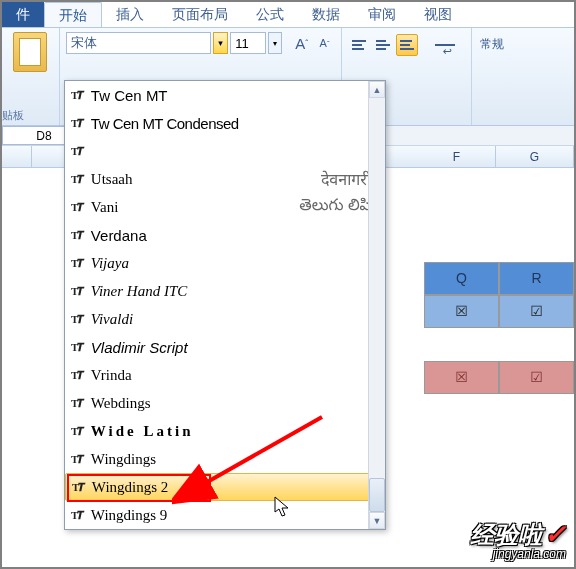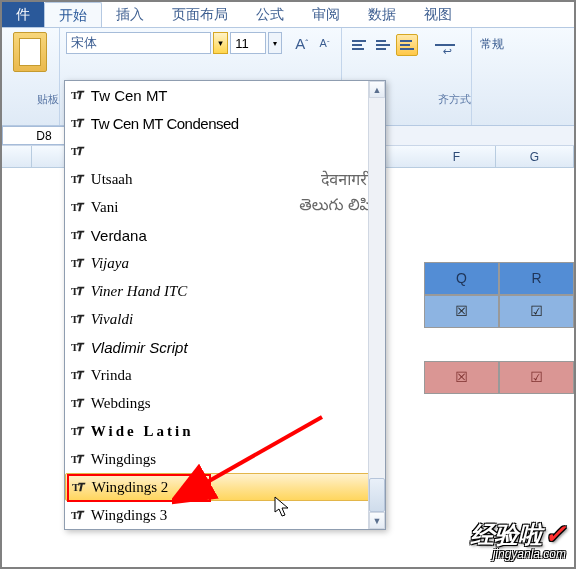--- a/index.html
+++ b/index.html
@@ -7,21 +7,21 @@
   
   
   .tabs { height: 26px; background: #fff; display: flex; align-items: stretch; border-bottom: 1px solid #b5c9e2; }
   .tab-file { width: 42px; background: #2a599a; color: #fff; display: flex; align-items: center; justify-content: center; font-size: 14px; }
   .tab { padding: 4px 14px 0 14px; font-size: 14px; color: #3e5f91; cursor: pointer; text-align: right; }
   .tab.active { background: #f5f9fd; border: 1px solid #b5c9e2; border-bottom: none; color: #2a599a; border-radius: 2px 2px 0 0; }
   
   
   .ribbon { height: 98px; background: linear-gradient(#f5faff, #dfeaf6); border-bottom: 1px solid #b5c9e2; display: flex; position: relative; }
   .ribbon-group { border-right: 1px solid #c3d5eb; padding: 4px 6px; display: flex; flex-direction: column; position: relative; }
-  .group-label { position: absolute; bottom: 18px; left: 0; right: 0; text-align: right; font-size: 11px; color: #5b78a6; }
+  .group-label { position: absolute; bottom: 2px; left: 0; right: 0; text-align: left; font-size: 11px; color: #5b78a6; }
   
   .clipboard-btn { width: 44px; height: 70px; display: flex; flex-direction: column; align-items: center; }
   .paste-icon { width: 34px; height: 40px; background: linear-gradient(#f7d67b, #eab94d); border: 1px solid #c59b2f; border-radius: 2px; position: relative; }
   .paste-icon::before { content: ""; position: absolute; top: 5px; left: 5px; right: 5px; bottom: 5px; background: #fff; border: 1px solid #c59b2f; }
   
   .font-row { display: flex; gap: 2px; align-items: center; margin-bottom: 4px; }
   .font-name-input { width: 145px; height: 22px; border: 1px solid #a6bcd9; background: #fff; padding: 0 4px; font-size: 13px; color: #3b5d91; }
   .font-dd { width: 16px; height: 22px; background: linear-gradient(#fff3c8, #ffd64d); border: 1px solid #d6a723; display: flex; align-items: center; justify-content: center; font-size: 9px; }
   .font-size-input { width: 36px; height: 22px; border: 1px solid #a6bcd9; background: #fff; padding: 0 4px; font-size: 13px; text-align: left; }
   .size-dd { width: 14px; height: 22px; border: 1px solid #a6bcd9; background: #eef4fb; display: flex; align-items: center; justify-content: center; font-size: 8px; }
@@ -84,22 +84,22 @@
 </style>
 </head>
 <body>
 
 <div class="tabs">
   <div class="tab-file">件</div>
   <div class="tab active">开始</div>
   <div class="tab">插入</div>
   <div class="tab">页面布局</div>
   <div class="tab">公式</div>
+  <div class="tab">数据</div>
   <div class="tab">审阅</div>
-  <div class="tab">数据</div>
   <div class="tab">视图</div>
 </div>
 
 <div class="ribbon">
   <div class="ribbon-group" style="width:58px">
     <div class="clipboard-btn">
       <div class="paste-icon"></div>
     </div>
     <div class="group-label">贴板</div>
   </div>
@@ -243,21 +243,21 @@
       <div class="font-item">
         <span class="tt-icon">T𝑻</span>
         <span class="font-sample" style="font-family:Georgia,serif">Wingdings</span>
       </div>
       <div class="font-item highlight">
         <span class="tt-icon">T𝑻</span>
         <span class="font-sample" style="font-family:Georgia,serif">Wingdings 2</span>
       </div>
       <div class="font-item">
         <span class="tt-icon">T𝑻</span>
-        <span class="font-sample" style="font-family:Georgia,serif">Wingdings 3</span>
+        <span class="font-sample" style="font-family:Georgia,serif">Wingdings 9</span>
       </div>
     </div>
   <div class="dd-scroll">
     <div class="arr">▲</div>
     <div class="thumb-bot"></div>
     <div class="arr arr-bot">▼</div>
   </div>
 </div>
 
 <div class="red-box" style="left:65px; top:472px; width:144px; height:28px"></div>

